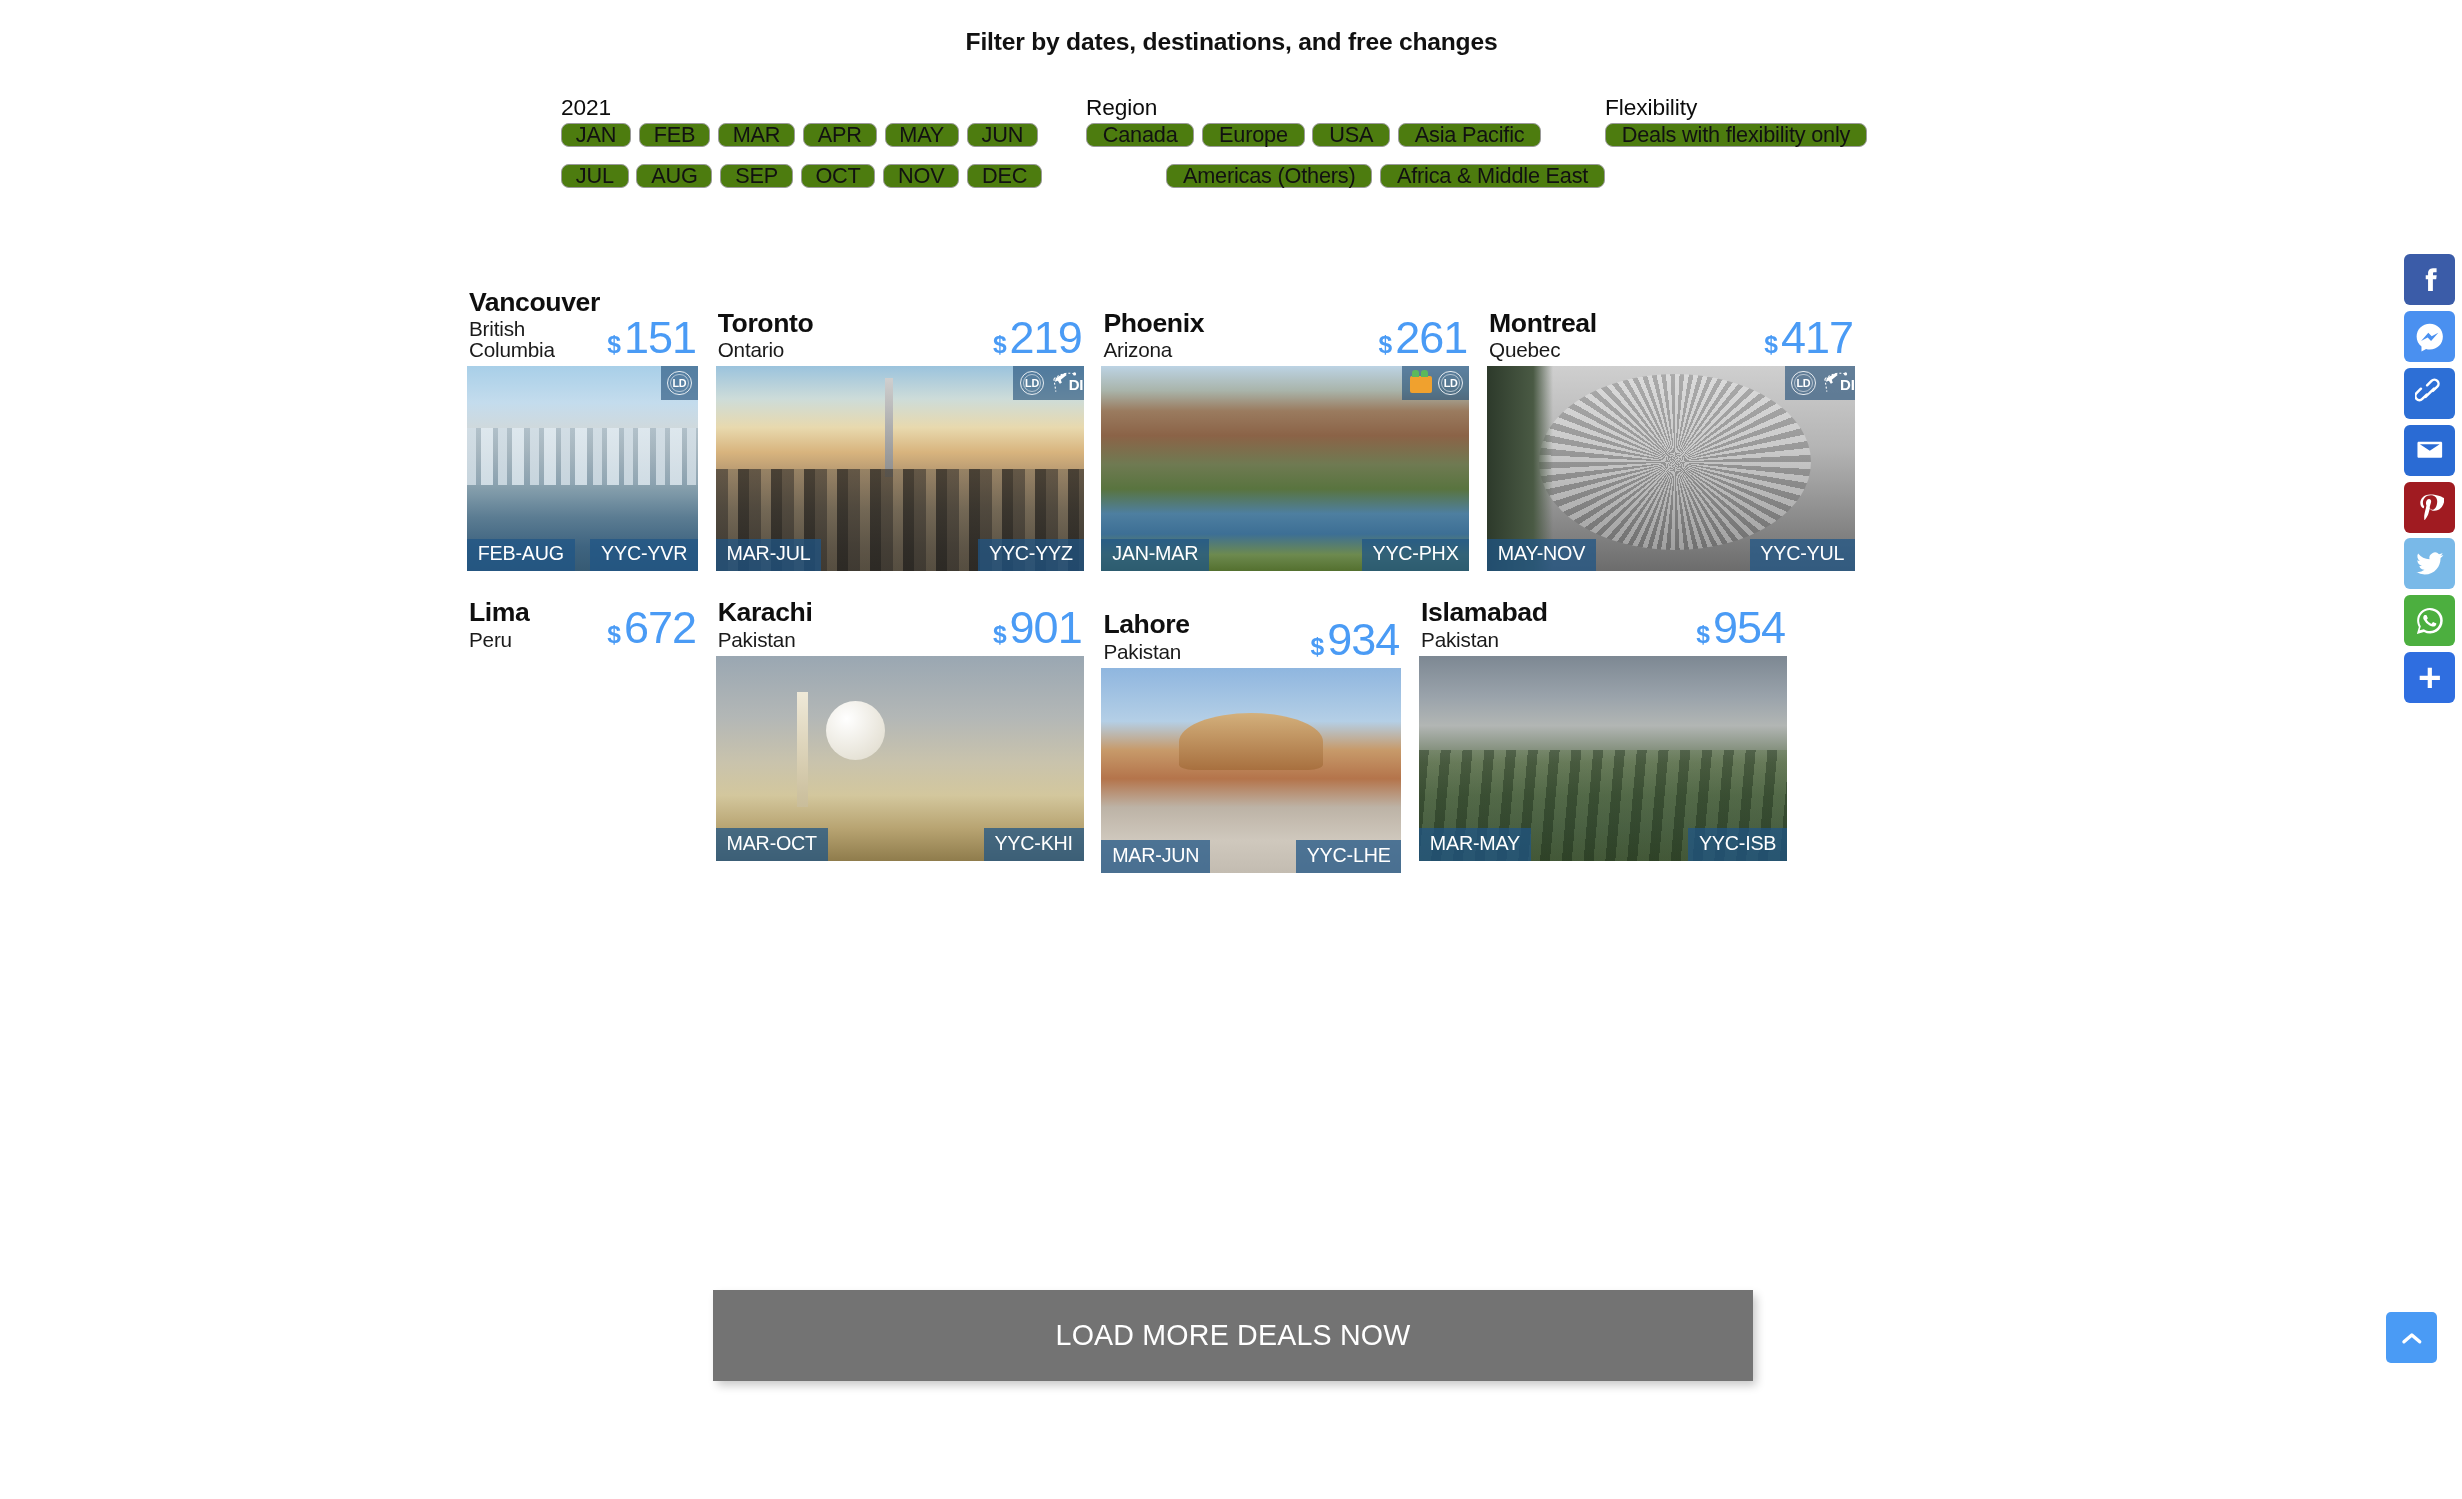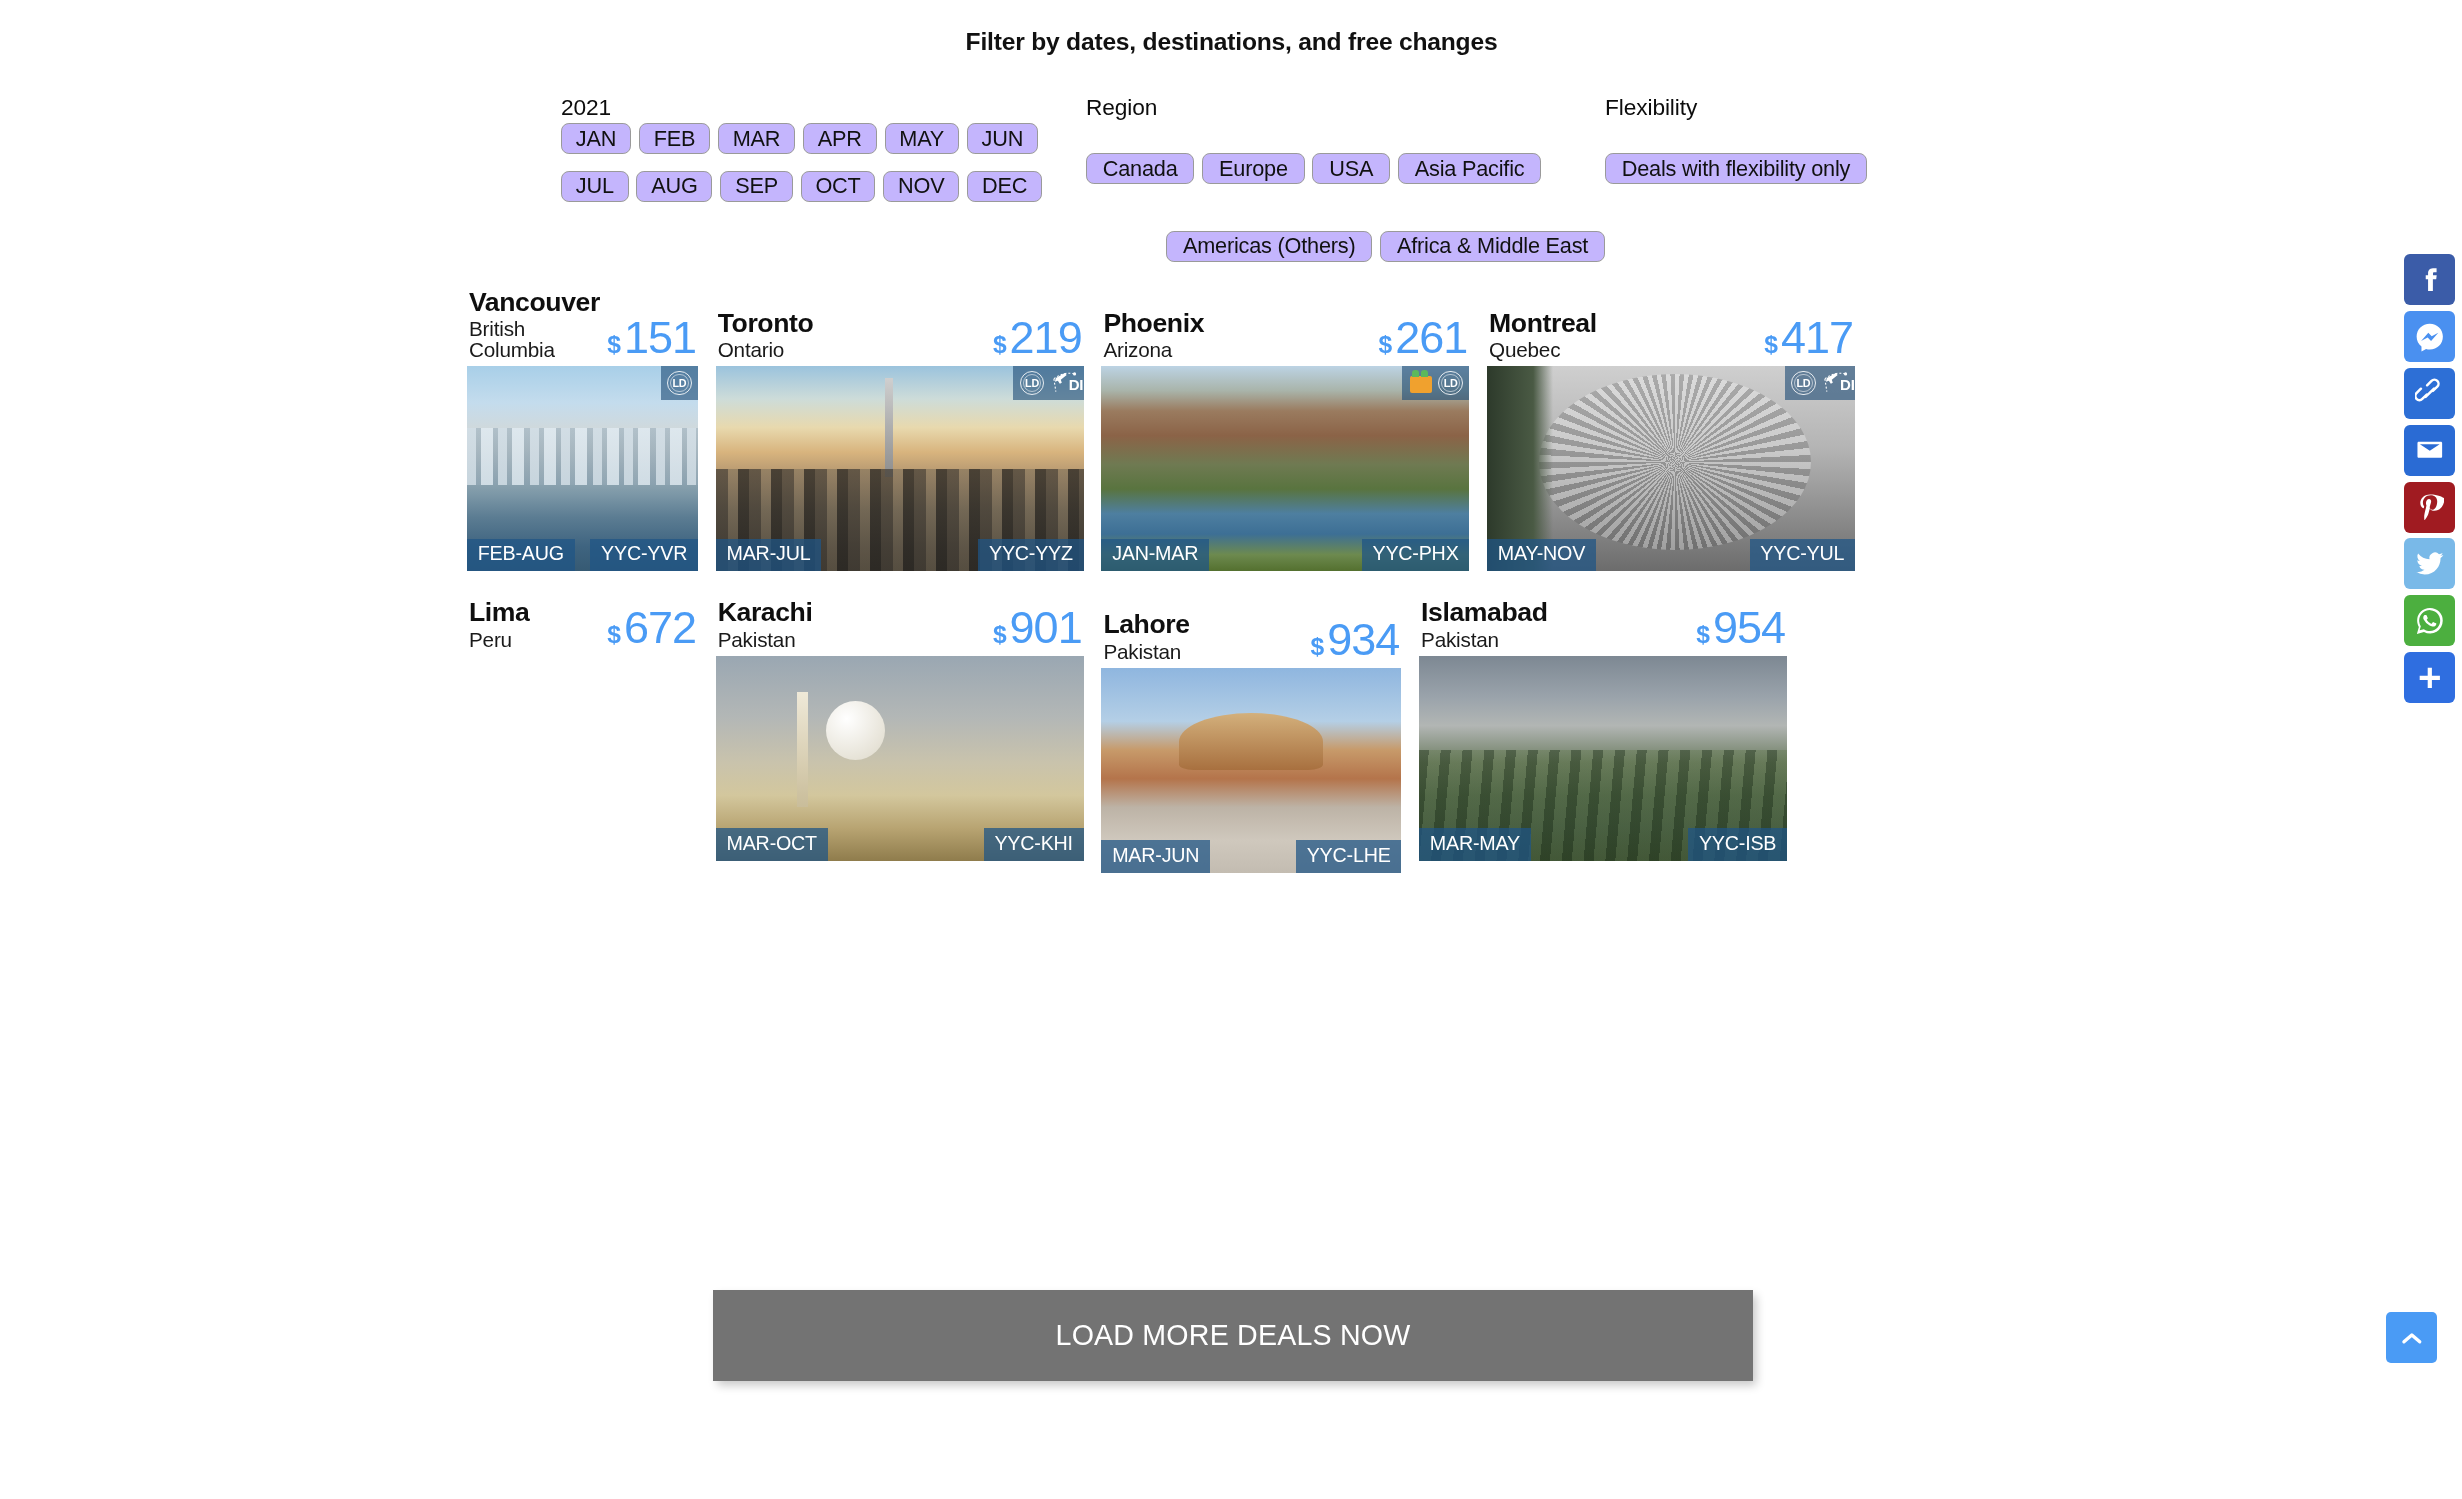--- a/index.html
+++ b/index.html
@@ -47,34 +47,34 @@
     display: flex;
     flex-wrap: wrap;
     gap: 7.9px 7.9px;
   }
   .chip-row.row2 { margin-top: 16.7px; }
   .chip-row.right { justify-content: flex-end; }
   .chip {
     display: inline-flex;
     align-items: center;
     justify-content: center;
-    height: 31px;
+    height: 24px;
     padding: 0 13.8px;
     border: 1.4px solid #9a9a9a;
     border-radius: 7.9px;
-    background: #c4b5fd;
+    background: #4d7c0f;
     color: #111111;
     font-size: 21.7px;
     font-weight: 500;
     letter-spacing: -0.2px;
     cursor: pointer;
     white-space: nowrap;
     line-height: 1;
   }
-  .chip.wide { padding: 0 15.8px; margin-top: 30px; }
+  .chip.wide { padding: 0 15.8px; }
 
   
   .deal-grid {
     position: absolute;
     left: 467px;
     top: 305px;
     width: 1533px;
   }
   .deal-row {
     display: flex;

